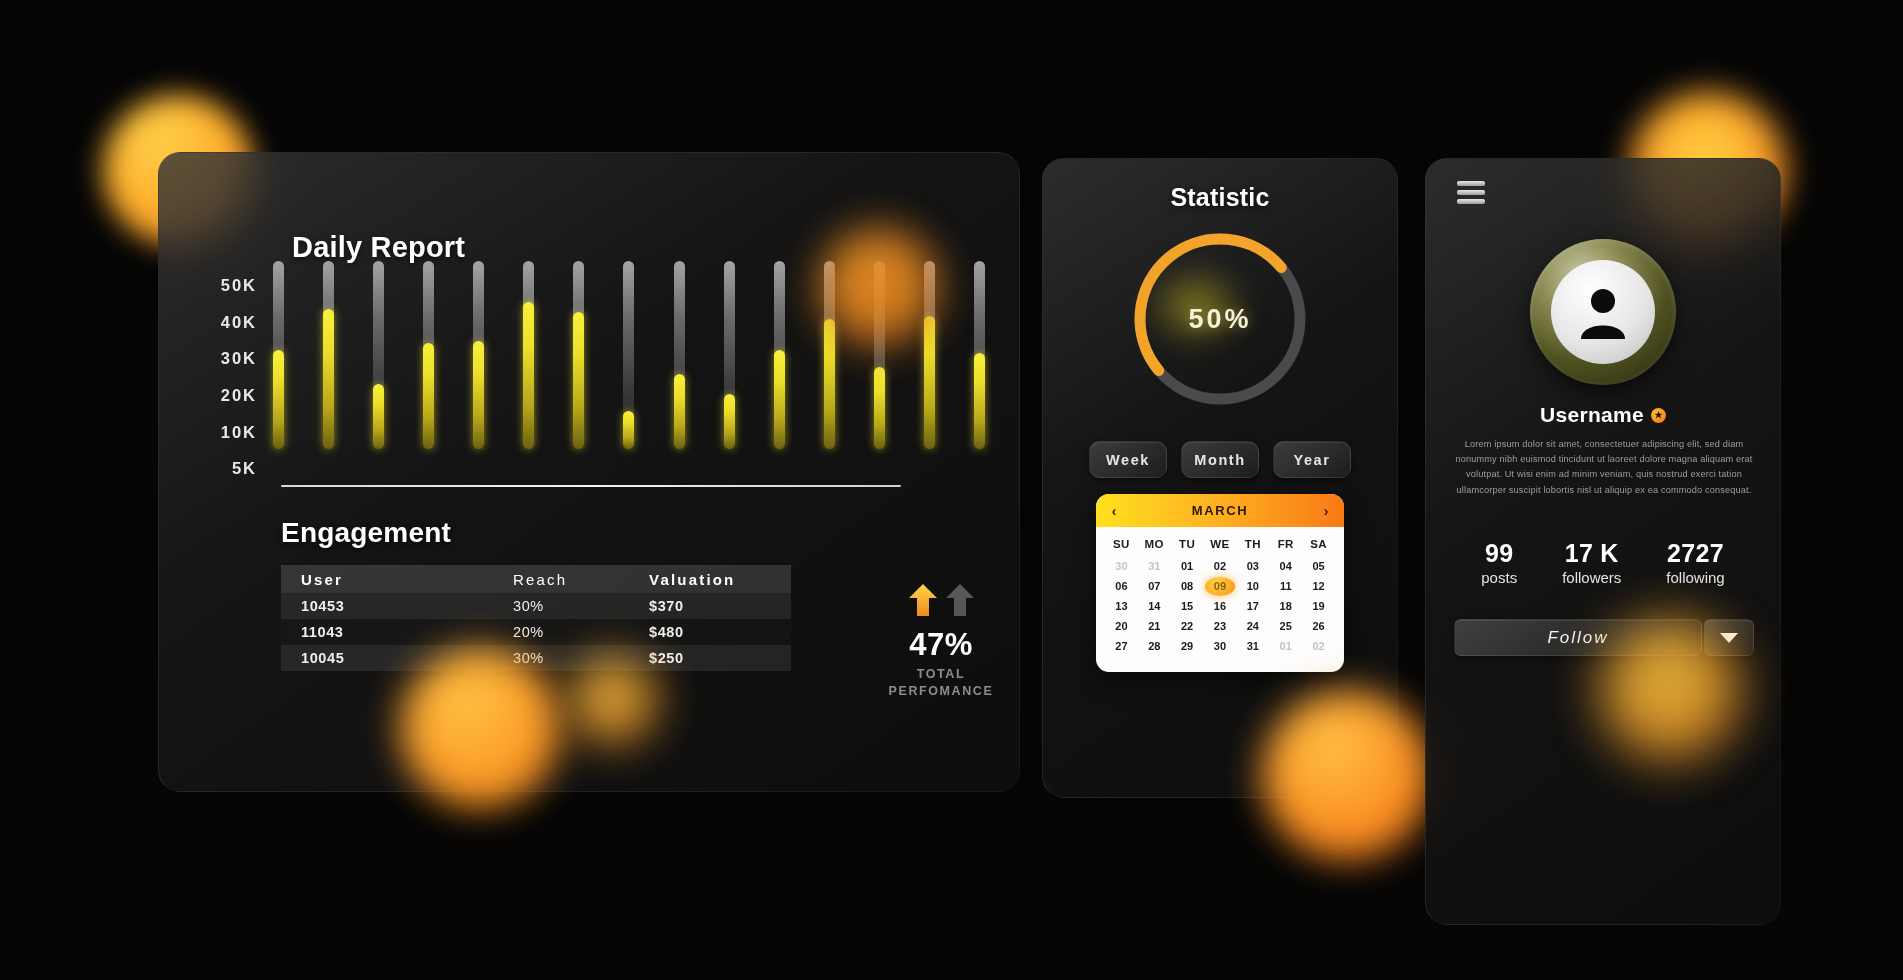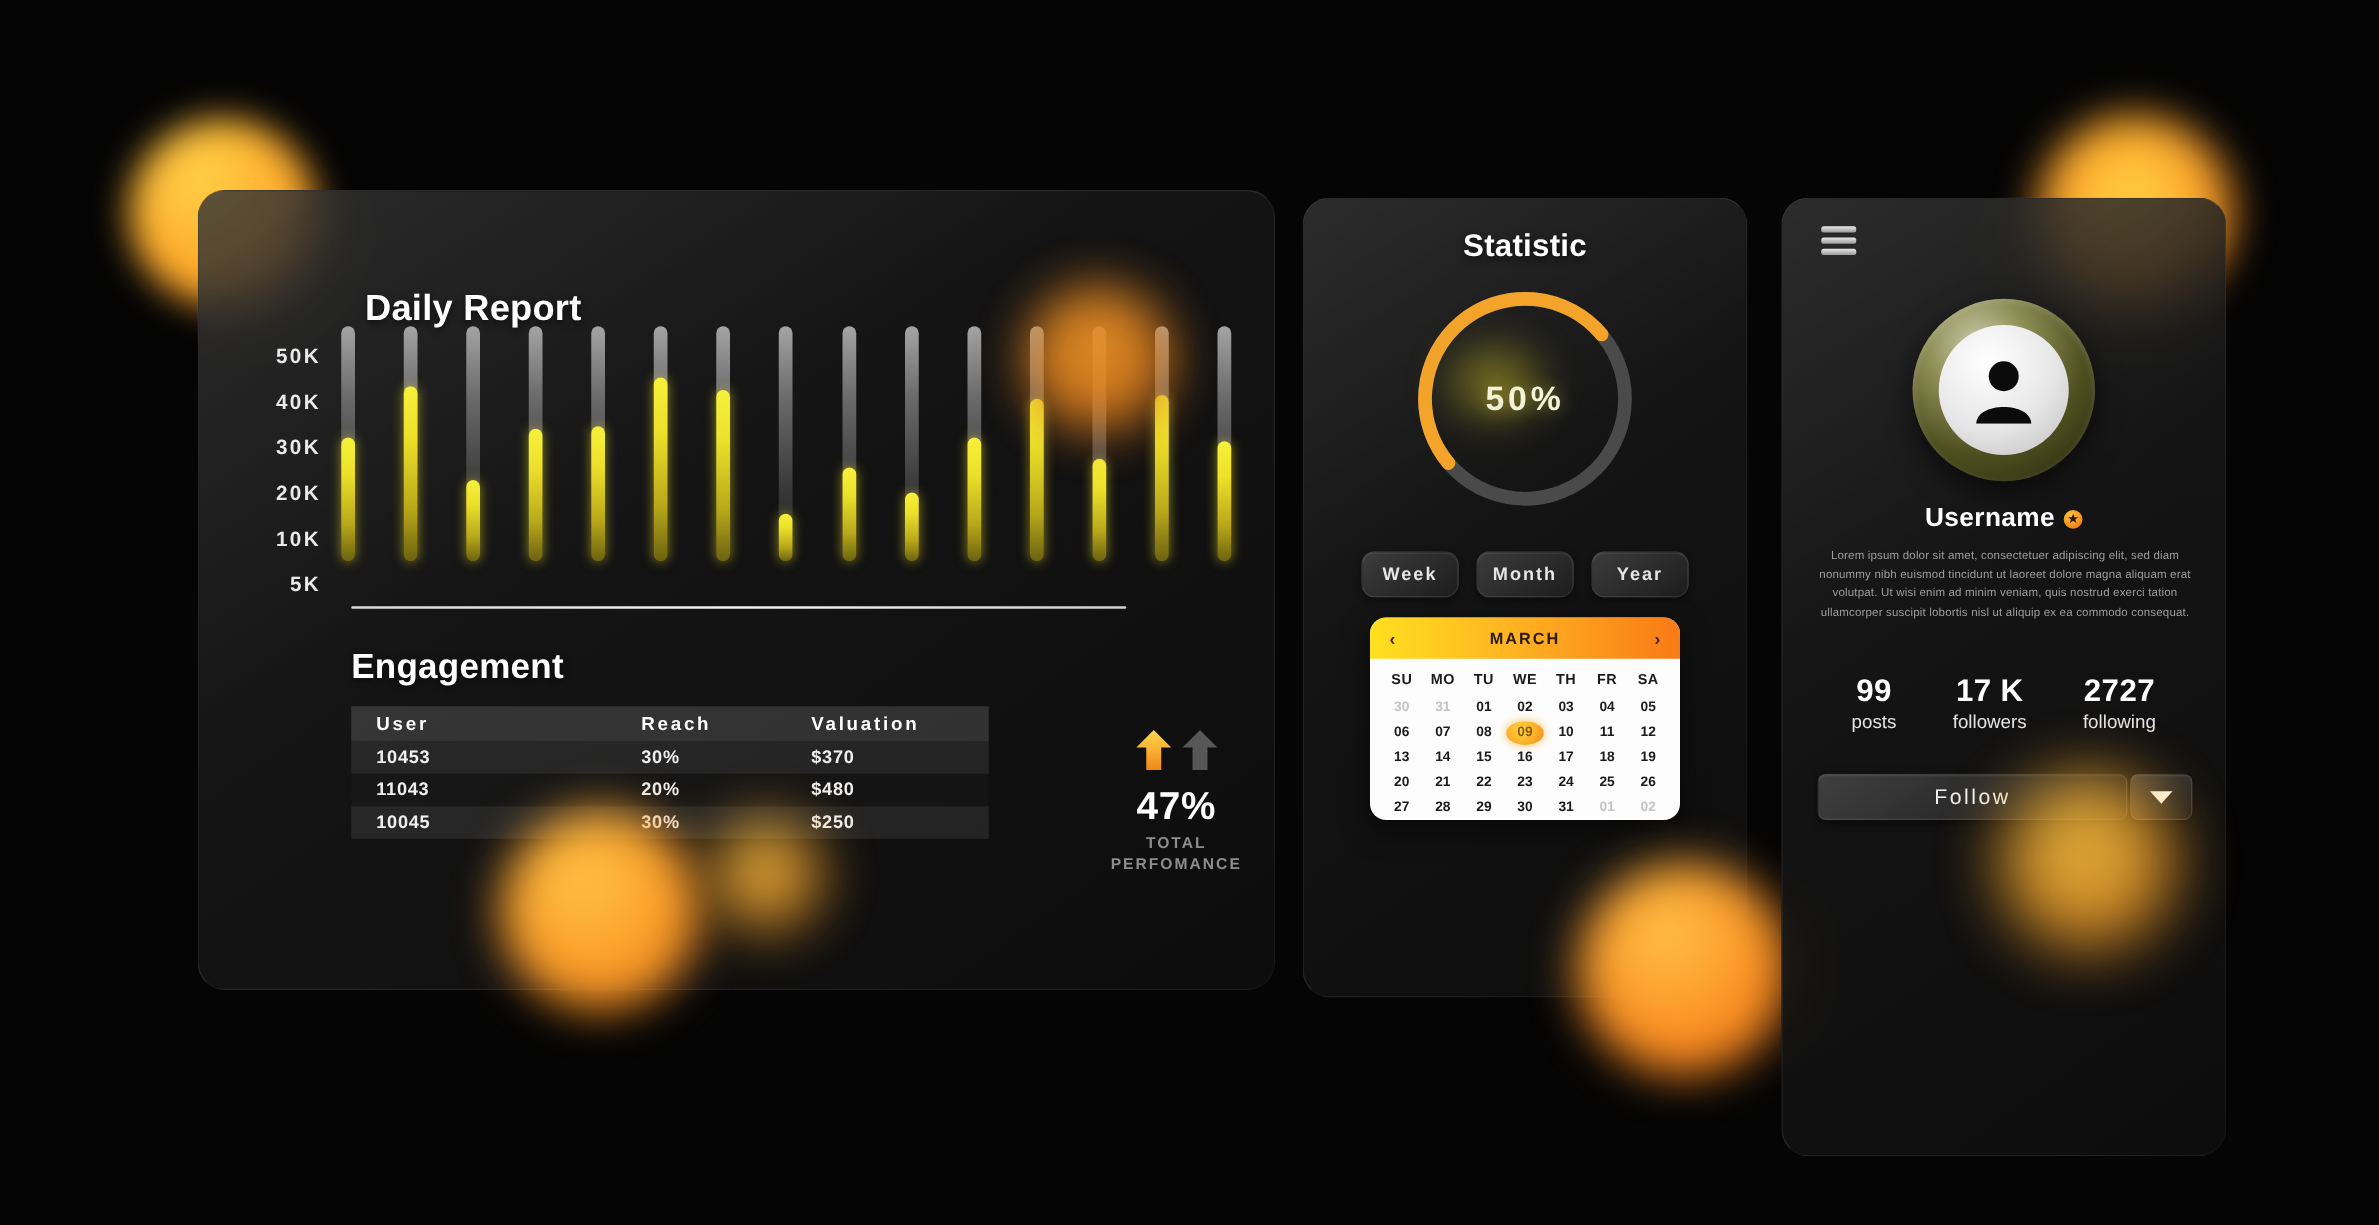--- a/index.html
+++ b/index.html
@@ -88,21 +88,21 @@
   
   #engagement-table { position: absolute; left: 122px; top: 412px; width: 510px; }
   .trow { display: flex; align-items: center; height: 26px; font-size: 14.5px; letter-spacing: .6px; }
   .trow.head {
     background: rgba(255,255,255,.14); color: #fff; font-weight: bold;
     font-size: 15px; letter-spacing: 2.2px; height: 28px;
   }
   .trow.alt { background: rgba(255,255,255,.085); }
   .trow.plain { background: rgba(255,255,255,.018); }
   .c-user { flex: 0 0 232px; padding-left: 20px; color: #efefef; font-weight: bold; }
-  .c-reach{ flex: 0 0 128px; color: #efefef; font-weight: bold; }
+  .c-reach{ flex: 0 0 128px; color: #efefef; font-weight: normal; }
   .c-val  { flex: 1;         color: #efefef; font-weight: bold; padding-left: 8px; }
   .trow.head .c-user, .trow.head .c-reach, .trow.head .c-val { color: #fff; }
 
   
   #performance { position: absolute; left: 712px; top: 430px; width: 140px; text-align: center; }
   #perf-arrows { display: flex; justify-content: center; gap: 7px; margin-bottom: 10px; }
   .arrow-up { width: 30px; height: 34px; }
   #perf-value { color: #fff; font-size: 31px; font-weight: bold; letter-spacing: .5px; }
   #perf-label { color: #8d8d8d; font-size: 12.5px; font-weight: bold; letter-spacing: 1.6px; line-height: 1.35; margin-top: 3px; }
 
@@ -135,21 +135,21 @@
     position: absolute; left: 50%; transform: translateX(-50%); top: 335px;
     width: 248px; border-radius: 13px; overflow: hidden;
     background: #fdfdfd; box-shadow: 0 8px 22px rgba(0,0,0,.55);
   }
   #cal-head {
     height: 33px; display: flex; align-items: center; justify-content: space-between; padding: 0 11px;
     background: linear-gradient(90deg, #ffe01f 0%, #ffb422 45%, #f97a16 100%);
   }
   #cal-month { color: #2a1a06; font-size: 13px; font-weight: bold; letter-spacing: 1.6px; flex: 1; text-align: center; }
   .cal-arrow { color: #3a2405; font-size: 14px; font-weight: bold; cursor: pointer; width: 14px; text-align: center; }
-  #cal-body { padding: 8px 9px 0; }
+  #cal-body { padding: 8px 9px 16px; }
   .cal-grid { display: grid; grid-template-columns: repeat(7, 1fr); }
   .cal-dow { text-align: center; font-size: 11.5px; font-weight: bold; color: #1b1b1b; padding: 3px 0 6px; letter-spacing: .4px; }
   .cal-day {
     height: 20px; display: flex; align-items: center; justify-content: center;
     font-size: 11px; font-weight: bold; color: #1b1b1b; cursor: pointer;
   }
   .cal-day.muted { color: #c4c4c4; }
   .cal-day.selected span {
     width: 30px; height: 19px; border-radius: 50%; display: flex; align-items: center; justify-content: center;
     background: radial-gradient(circle at 40% 35%, #ffd542 0%, #fbab26 60%, #f2871a 100%);
@@ -183,21 +183,21 @@
     display: flex; align-items: center; justify-content: center;
   }
   #bio {
     position: absolute; left: 28px; top: 278px; width: 300px; text-align: center;
     color: #9e9e9e; font-size: 9.2px; line-height: 1.65; letter-spacing: .15px;
   }
   #stats-row { position: absolute; left: 0; top: 380px; width: 100%; display: flex; justify-content: center; gap: 45px; }
   .stat-item { text-align: center; }
   .stat-num { color: #fff; font-size: 25px; font-weight: bold; letter-spacing: .3px; }
   .stat-lbl { color: #e4e4e4; font-size: 15px; margin-top: 1px; }
-  #follow-row { position: absolute; left: 28px; top: 460px; width: 300px; display: flex; gap: 2px; }
+  #follow-row { position: absolute; left: 28px; top: 460px; width: 300px; display: flex; gap: 2px; font-style: italic; }
   #follow-button {
     flex: 1; height: 37px; border-radius: 7px;
     background: linear-gradient(145deg, rgba(70,70,70,.88), rgba(26,26,26,.92));
     border: 1px solid rgba(255,255,255,.08);
     color: #f2f2f2; font-size: 17px; letter-spacing: 2px;
     display: flex; align-items: center; justify-content: center; cursor: pointer;
     box-shadow: inset 0 1px 0 rgba(255,255,255,.08), 0 2px 7px rgba(0,0,0,.5);
   }
   #follow-dropdown {
     width: 50px; height: 37px; border-radius: 7px;

